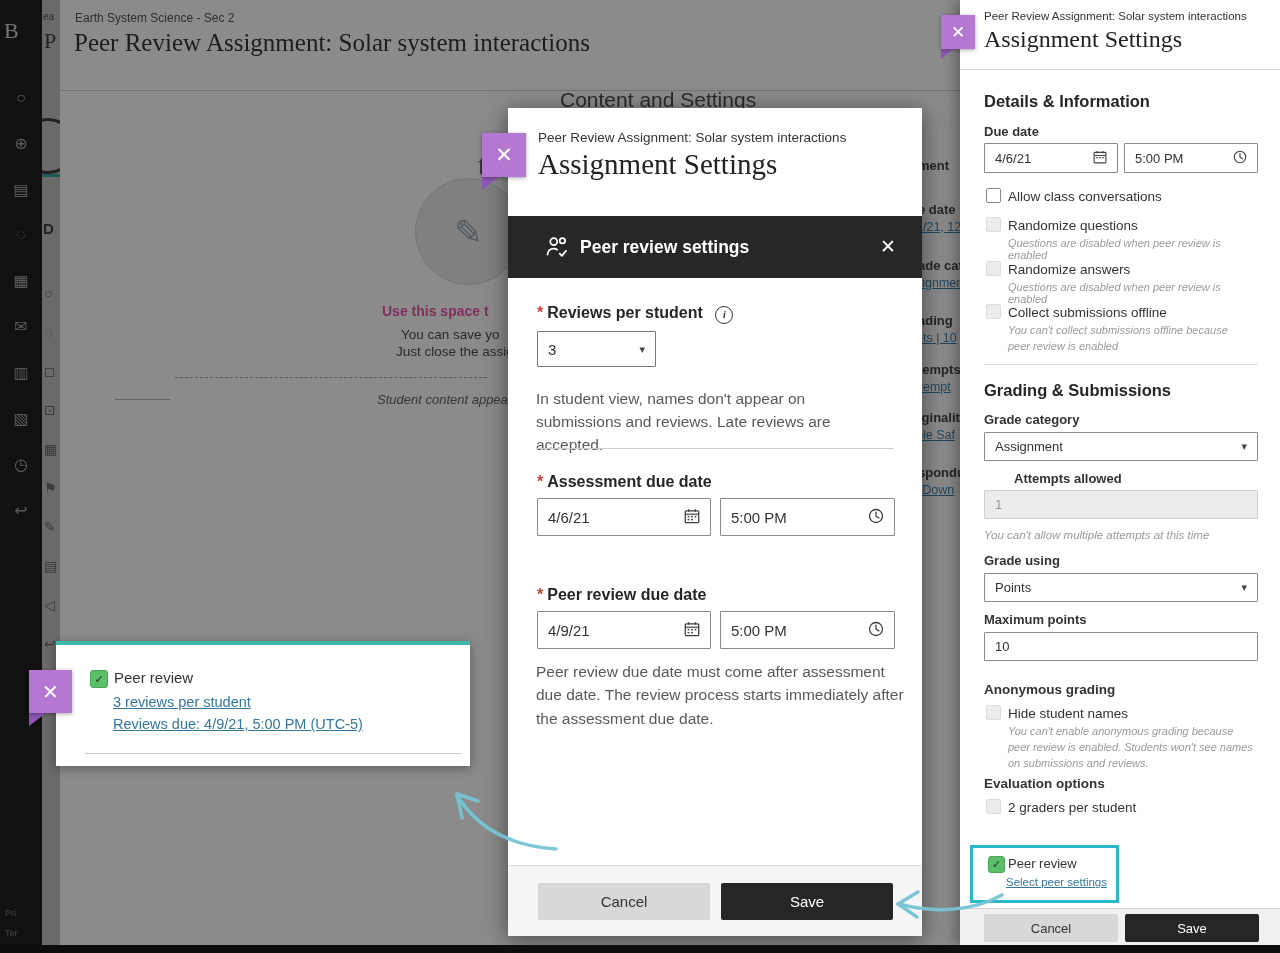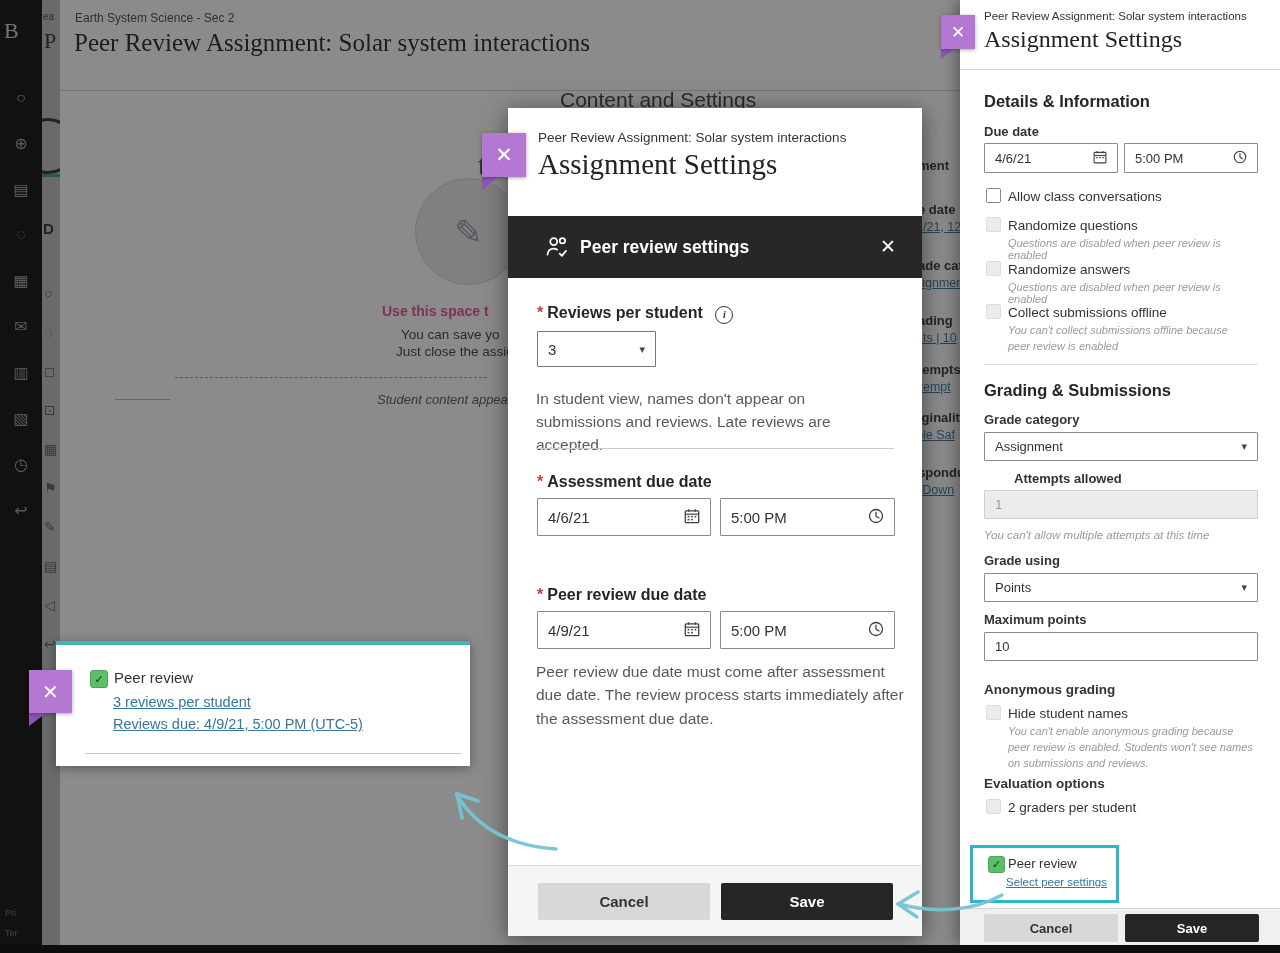--- a/index.html
+++ b/index.html
@@ -23,21 +23,21 @@
          justify-content:space-between;padding:0 10px;color:#333;box-sizing:border-box;border-radius:1px;}
   .dis{background:#ececec;color:#999;border-color:#cfcfcf;}
   .caret{color:#444;font-size:11px;}
   .cb{box-sizing:border-box;border:1px solid #8a8a8a;background:#fff;border-radius:2px;}
   .cb-dis{border-color:#ddd;background:#ececec;}
   .cb-grn{border:1px solid #47a758;background:#5abf68;color:#14321b;display:flex;align-items:center;
           justify-content:center;font-size:11px;font-weight:bold;border-radius:3px;}
   .link{color:#3577a0;text-decoration:underline;cursor:pointer;}
   .hint{font-style:italic;color:#9a9a9a;}
   .lbl{font-weight:bold;color:#333;}
-  .btn{display:flex;align-items:center;justify-content:center;font-size:14px;border-radius:2px;cursor:pointer;font-weight:bold;}
+  .btn{display:flex;align-items:center;justify-content:center;font-size:14px;border-radius:2px;cursor:pointer;}
   .btn-lt{background:#d8d8d8;color:#333;}
   .btn-dk{background:#262626;color:#fff;text-align:center;}
   .px{position:absolute;background:#b478d2;color:#fff;display:flex;align-items:center;
       justify-content:center;z-index:26;box-shadow:0 1px 4px rgba(0,0,0,.35);cursor:pointer;}
   .notch{position:absolute;width:0;height:0;border-top:13px solid #8d55b4;border-right:17px solid transparent;z-index:25;}
   .ast{color:#c33f38;margin-right:4px;}
   .info-c{display:inline-flex;width:16px;height:16px;border:1.6px solid #333;border-radius:50%;
           align-items:center;justify-content:center;font-size:10px;font-weight:bold;
           font-family:"Liberation Serif",serif;font-style:italic;color:#333;}
   #card{position:absolute;left:56px;top:641px;width:414px;height:121px;background:#fff;

